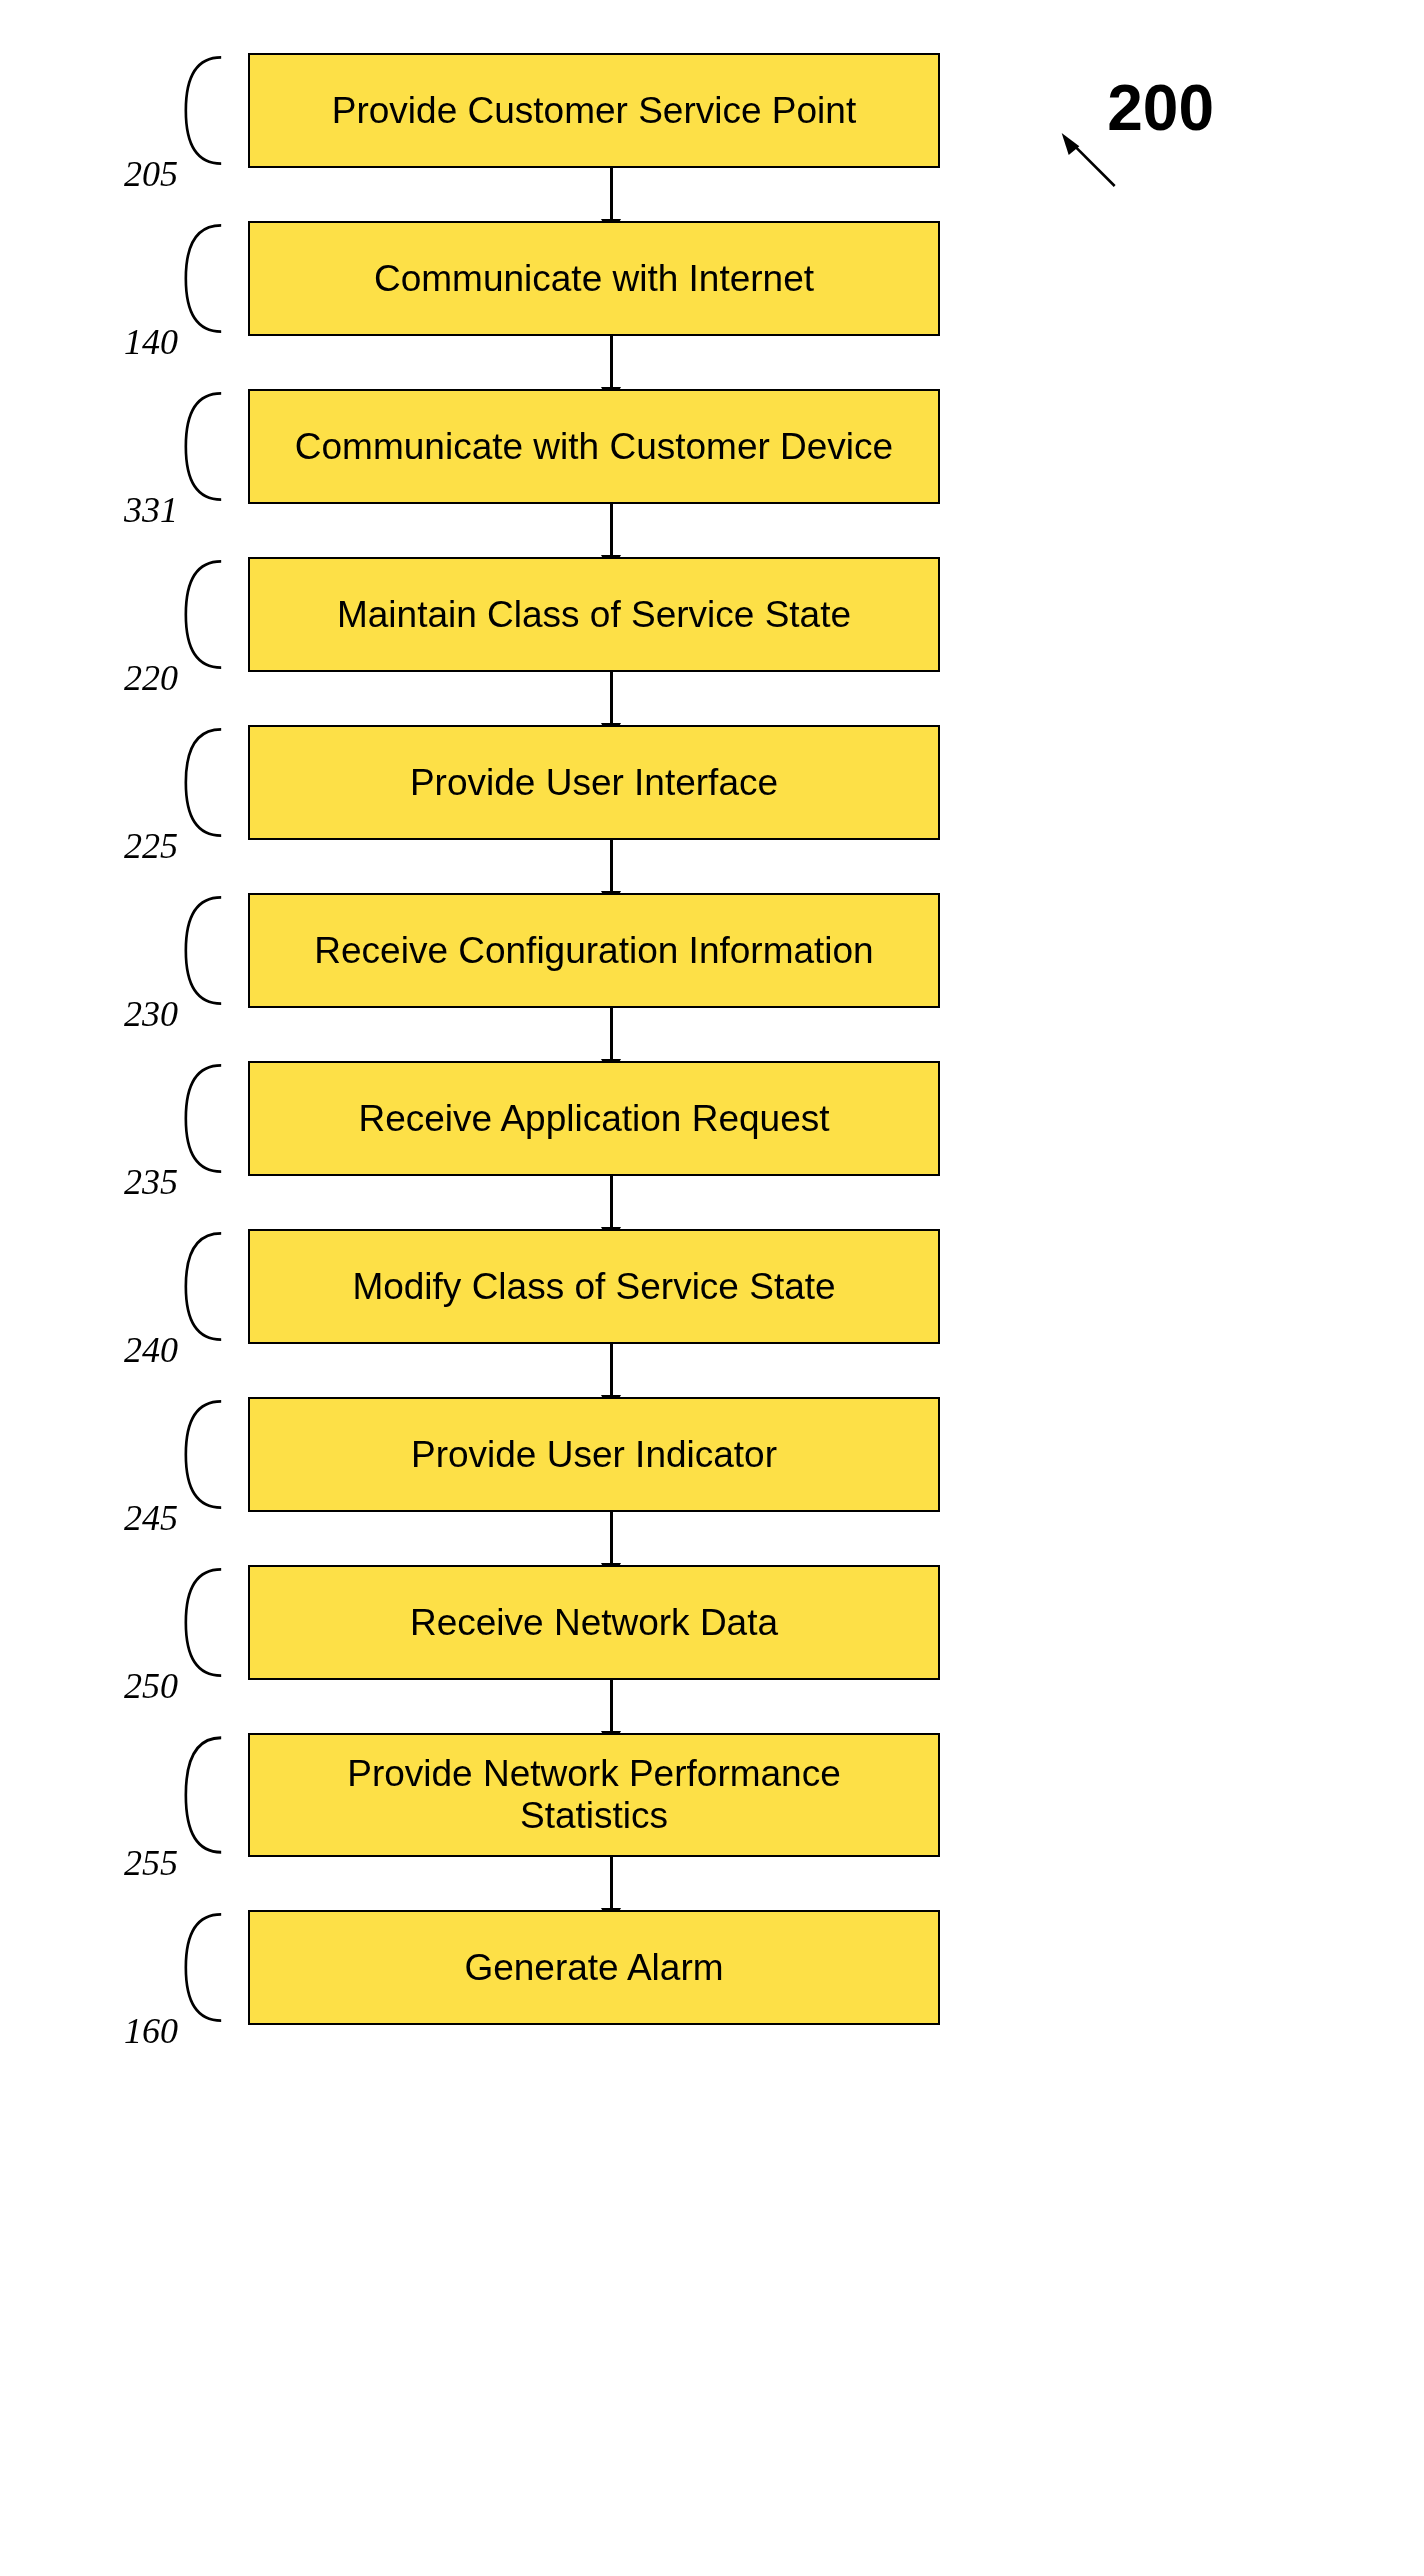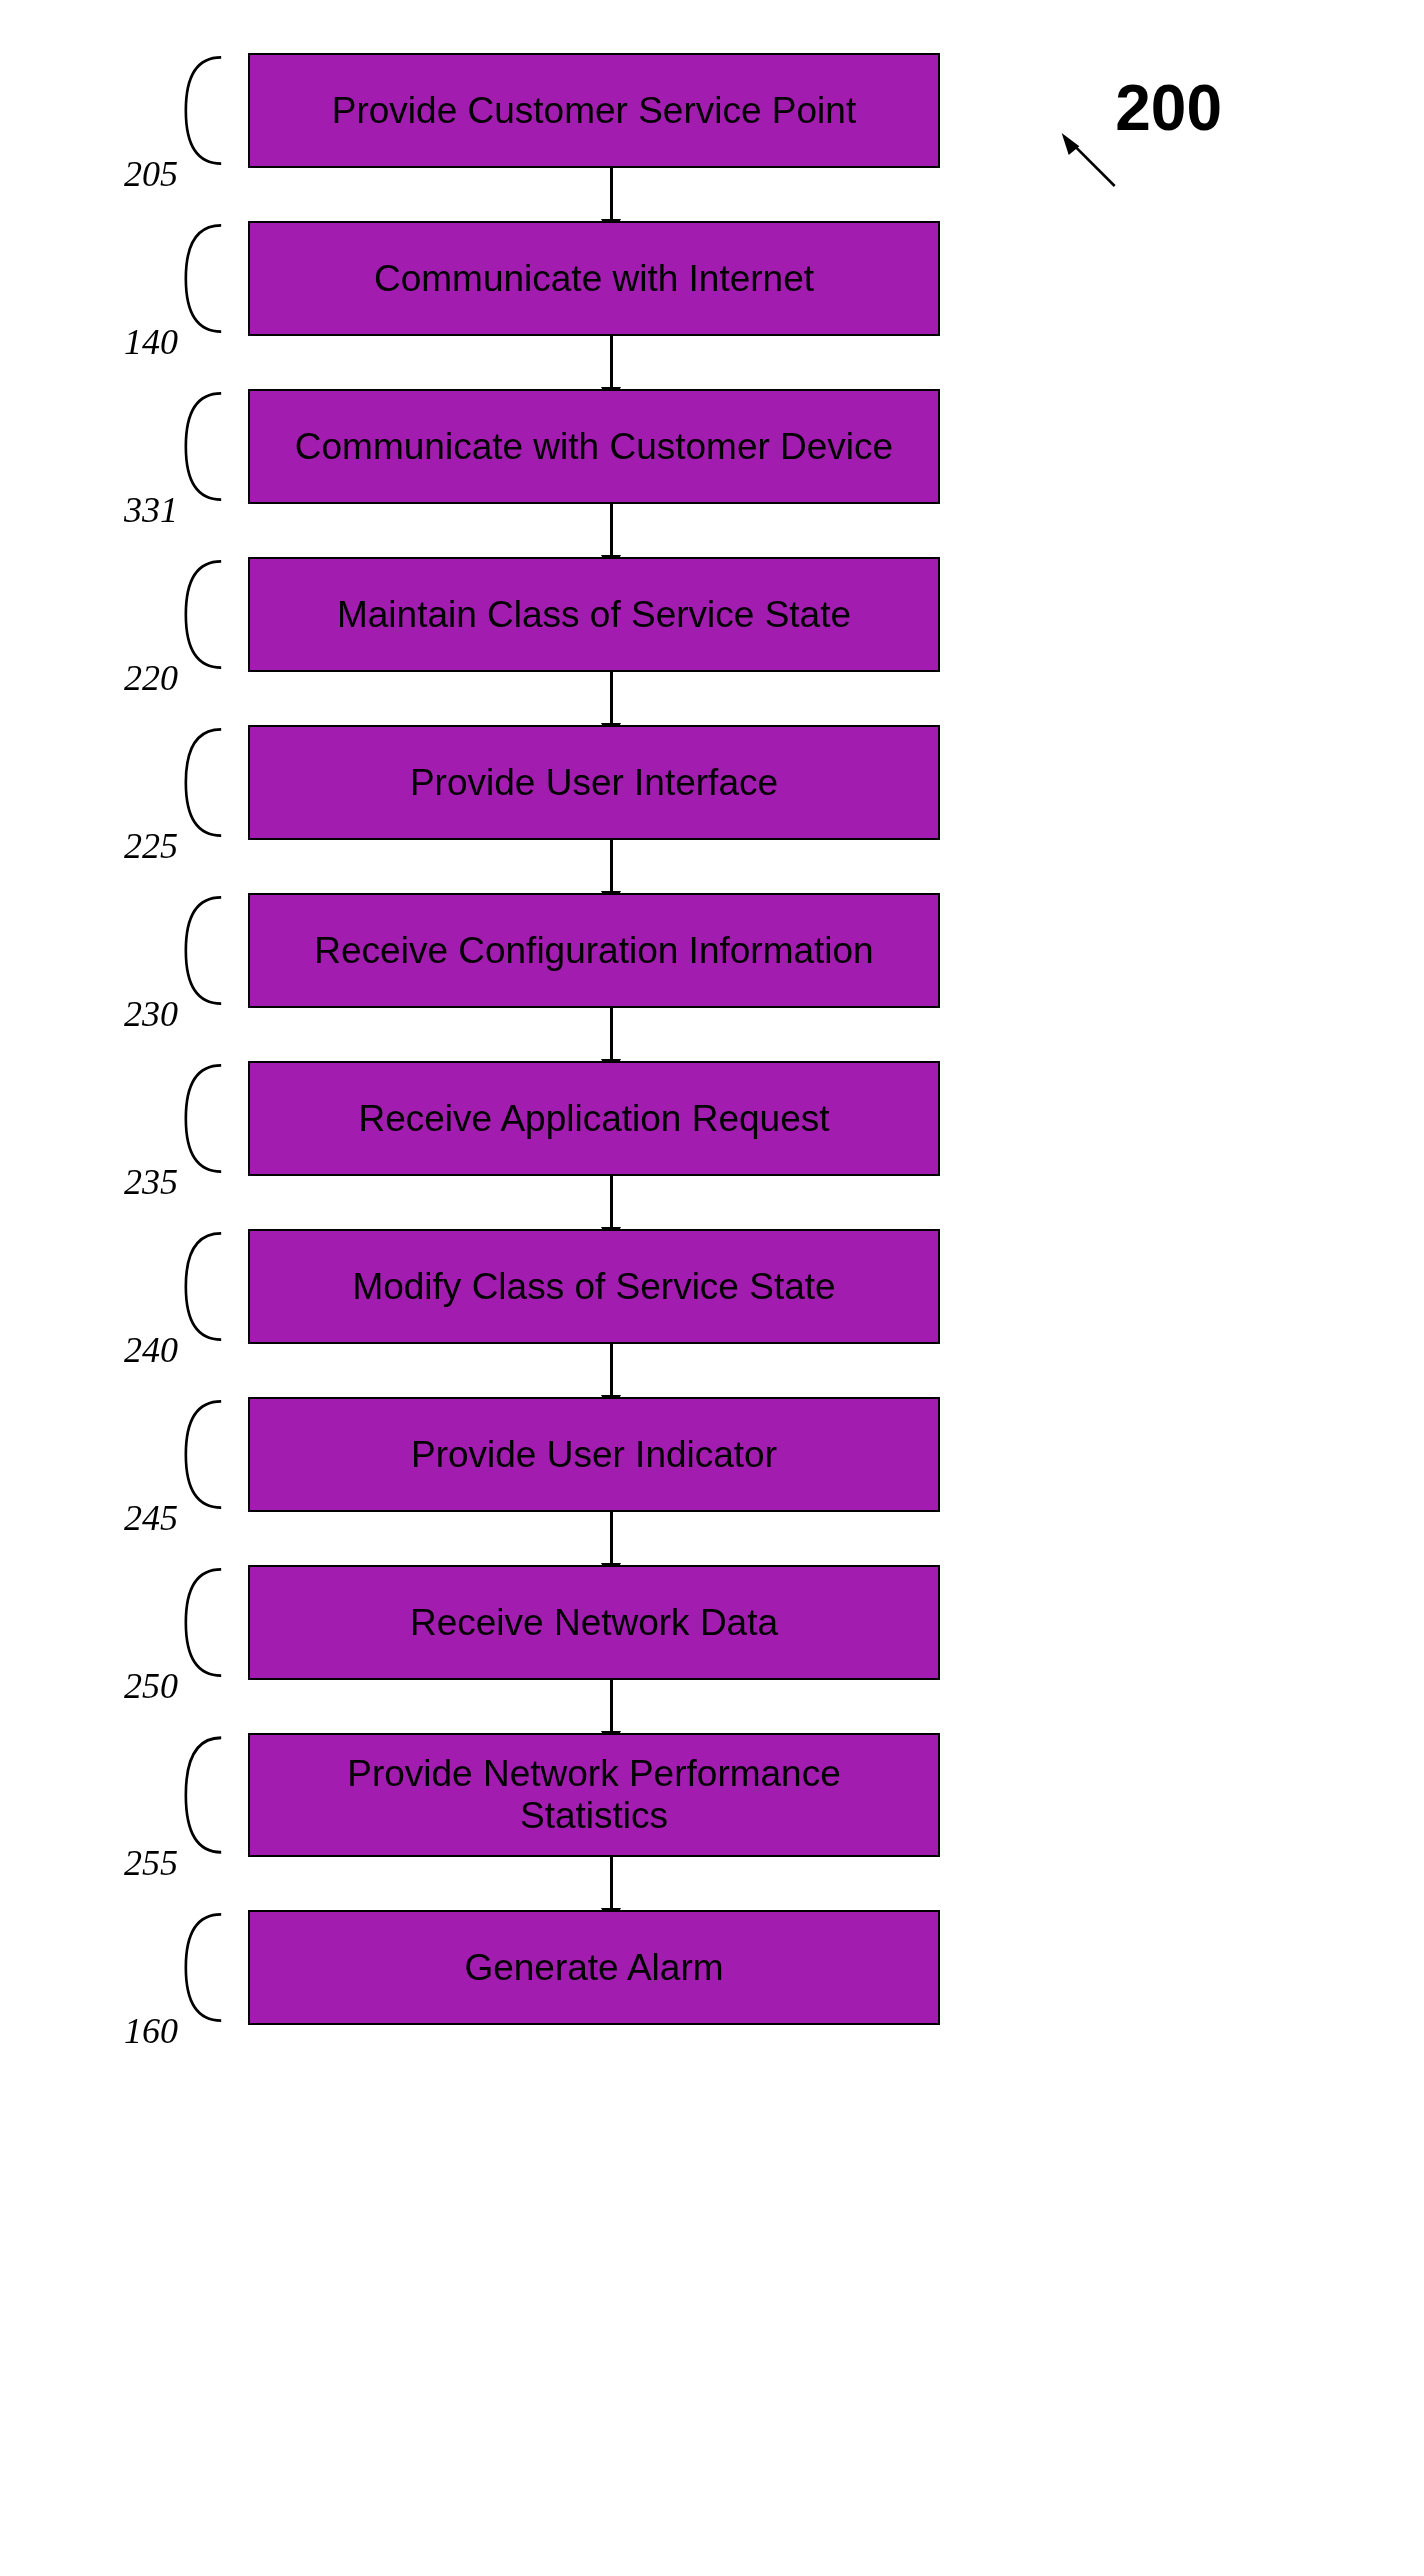--- a/index.html
+++ b/index.html
@@ -19,21 +19,21 @@
 
     .diagram-container {
       position: relative;
       width: 1425px;
       min-height: 2576px;
     }
 
     .figure-label {
       position: absolute;
       top: 71px;
-      right: 203px;
+      right: 211px;
       font-size: 64px;
       font-weight: bold;
       font-family: Arial, sans-serif;
     }
 
     .arrow-label {
       position: absolute;
       top: 124px;
       right: 275px;
     }
@@ -72,21 +72,21 @@
       position: absolute;
       left: -53px;
       bottom: -27px;
       font-style: italic;
       font-size: 36px;
       font-family: 'Times New Roman', Times, serif;
     }
 
     .step-box {
       border: 2.7px solid #000000;
-      background: #a21caf;
+      background: #fde047;
       width: 692px;
       min-height: 115px;
       display: flex;
       align-items: center;
       justify-content: center;
       text-align: center;
       font-size: 37px;
       font-family: Arial, sans-serif;
       font-weight: normal;
       padding: 18px 27px;

